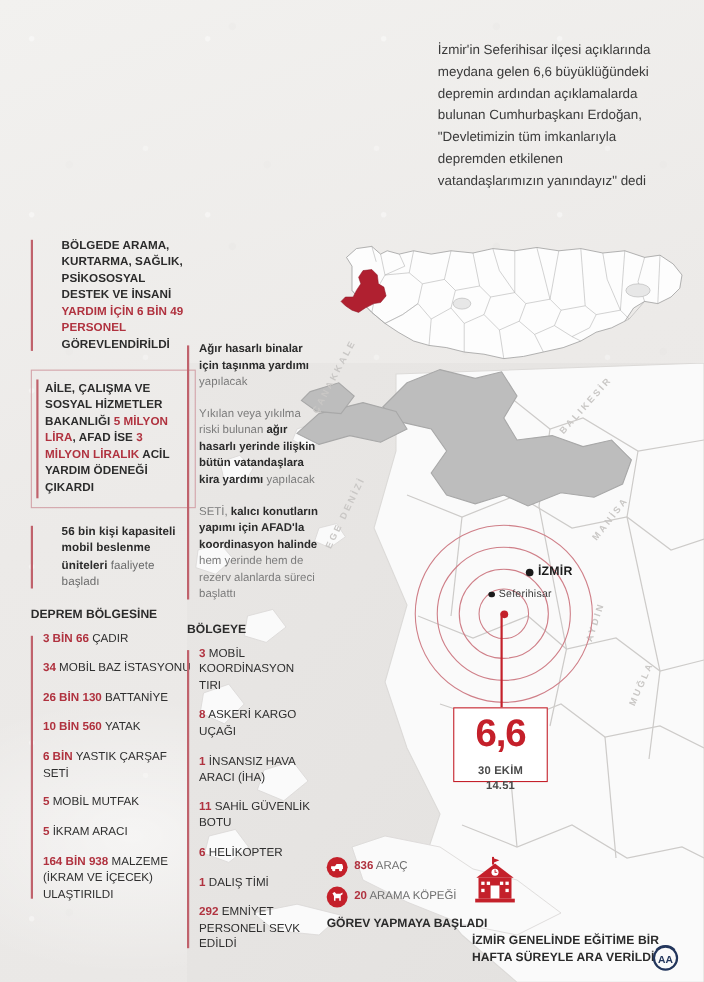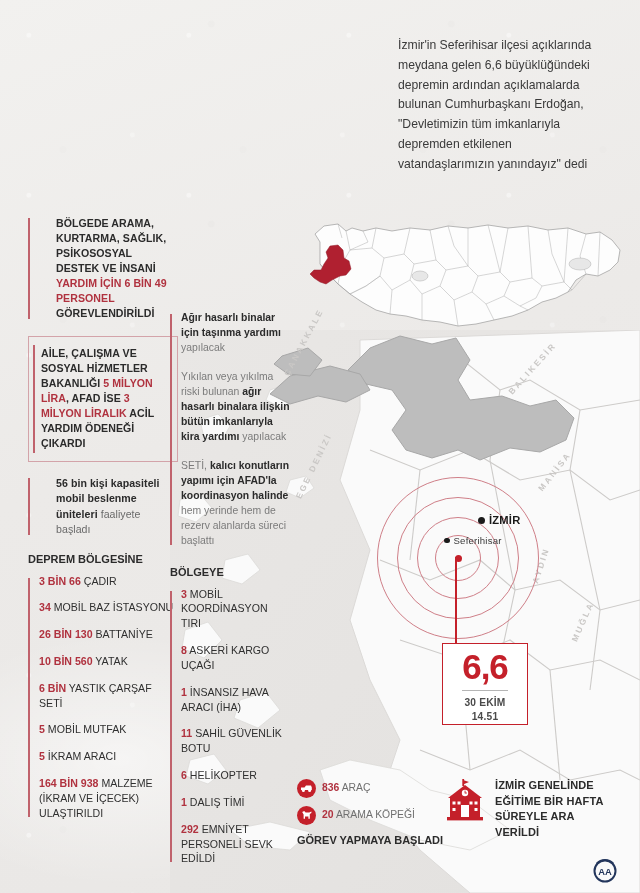--- a/index.html
+++ b/index.html
@@ -70,24 +70,24 @@
   .stat-list:before{content:"";position:absolute;left:0;top:4px;bottom:4px;width:2px;background:#c0626c;}
   .stat{font-size:10.6px;line-height:1.4;margin-bottom:12px;color:#2f2f2f;}
   .stat b{color:#b0323f;font-weight:bold;}
 
   .mid-note{font-size:10.4px;line-height:1.46;margin-bottom:13px;color:#7b7b7b;}
   .mid-note b{color:#2b2b2b;font-weight:bold;}
 
   
   .mag-line{position:absolute;left:455px;top:557px;width:2px;height:87px;background:#c4202a;}
   .mag-box{
-    position:absolute;left:412px;top:643px;width:86px;height:82px;
+    position:absolute;left:412px;top:643px;width:86px;height:68px;
     background:#fff;border:1.6px solid #c4202a;
     display:flex;flex-direction:column;align-items:center;justify-content:flex-start;
-    padding-top:5px;box-sizing:border-box;margin-left:30px;
+    padding-top:5px;box-sizing:border-box;
   }
   .mag-num{font-size:35px;font-weight:bold;color:#c4202a;line-height:1;letter-spacing:-1px;}
   .mag-rule{width:46px;height:1.4px;background:#b5b5b5;margin:6px 0 5px;}
   .mag-date{font-size:10.2px;font-weight:bold;color:#4a4a4a;line-height:1.3;text-align:center;letter-spacing:.2px;}
 
   
   .marker{position:absolute;display:flex;align-items:center;gap:4px;}
   .marker .dot{width:7px;height:7px;border-radius:50%;background:#1a1a1a;}
   .marker .nm{font-size:11.2px;font-weight:bold;color:#1a1a1a;letter-spacing:.2px;}
   .marker.small .dot{width:5.5px;height:5.5px;}
@@ -100,21 +100,21 @@
 
   
   .badges{position:absolute;left:297px;top:779px;width:160px;}
   .badge-row{display:flex;align-items:center;gap:6px;margin-bottom:8px;}
   .badge-ic{width:19px;height:19px;border-radius:50%;background:#c4202a;display:flex;align-items:center;justify-content:center;flex:0 0 auto;}
   .badge-ic svg{display:block;}
   .badge-tx{font-size:10.4px;color:#6f6f6f;line-height:1.2;}
   .badge-tx b{color:#b0323f;font-weight:bold;}
   .badge-foot{font-size:11px;font-weight:bold;color:#2b2b2b;line-height:1.4;margin-top:6px;}
 
-  .school-blk{position:absolute;left:444px;top:778px;width:175px;display:flex;gap:9px;align-items:flex-start;}
+  .school-blk{position:absolute;left:429px;top:778px;width:175px;display:flex;gap:21px;align-items:flex-start;flex-direction:column;}
   .school-tx{font-size:11px;font-weight:bold;line-height:1.42;color:#2b2b2b;letter-spacing:.1px;}
 
   .aa-logo{position:absolute;left:590px;top:855px;}
 
   .lbl{position:absolute;font-size:8.4px;letter-spacing:2.4px;color:#c9c7c5;font-weight:bold;}
 </style>
 </head>
 <body>
 
 <div id="infographic">
@@ -284,21 +284,21 @@
       <div class="stat"><b>164 BİN 938</b><span> MALZEME (İKRAM VE İÇECEK) ULAŞTIRILDI</span></div>
     </div>
   </div>
 
   <div class="col-mid">
     <div class="stat-list" style="margin-bottom:6px;">
       <div class="mid-note">
         <b>Ağır hasarlı binalar için taşınma yardımı</b><span> yapılacak</span>
       </div>
       <div class="mid-note">
-        <span>Yıkılan veya yıkılma riski bulunan </span><b>ağır hasarlı binalara ilişkin bütün imkanlarıyla kira yardımı</b><span> yapılacak</span>
+        <span>Yıkılan veya yıkılma riski bulunan </span><b>ağır hasarlı yerinde ilişkin bütün vatandaşlara kira yardımı</b><span> yapılacak</span>
       </div>
       <div class="mid-note">
         <span>SETİ, </span><b>kalıcı konutların yapımı için AFAD'la koordinasyon halinde</b><span> hem yerinde hem de rezerv alanlarda süreci başlattı</span>
       </div>
     </div>
 
     <div class="hdr" style="margin-top:16px;">BÖLGEYE</div>
 
     <div class="stat-list">
       <div class="stat"><b>3</b><span> MOBİL KOORDİNASYON TIRI</span></div>

